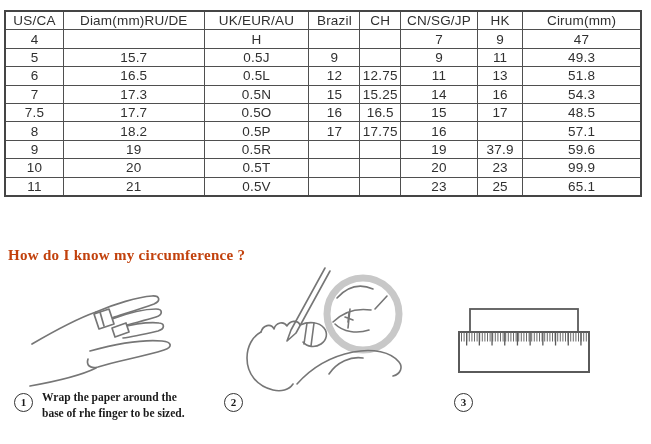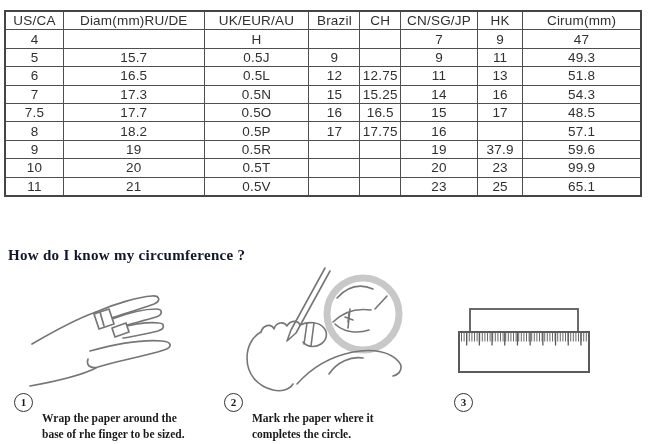--- a/index.html
+++ b/index.html
@@ -18,21 +18,21 @@
     text-align:center;vertical-align:middle;
     font-size:13.5px;font-weight:normal;color:#303030;
     height:17.4px;padding:0;white-space:nowrap;overflow:hidden;
     letter-spacing:.2px;
   }
   .ring-table th{font-size:13.5px;}
   
   .section-heading{
     position:absolute;left:8px;top:247px;
     font-family:"Liberation Serif",serif;font-weight:bold;
-    font-size:15px;color:#0f172a;letter-spacing:.3px;
+    font-size:15px;color:#c2410c;letter-spacing:.3px;
   }
   
   .illus{position:absolute;}
   .illus-1{left:28px;top:282px;}
   .illus-2{left:233px;top:262px;}
   .illus-3{left:456px;top:306px;}
   
   .caption{
     position:absolute;display:flex;align-items:flex-start;gap:9px;
     font-family:"Liberation Serif",serif;font-weight:bold;
@@ -40,21 +40,21 @@
   }
   .cap-1{left:14px;top:390px;width:200px;}
   .cap-2{left:224px;top:390px;width:170px;}
   .cap-3{left:454px;top:390px;width:180px;}
   .step-circle{
     flex:0 0 auto;width:17px;height:17px;margin-top:3px;
     border:1.3px solid #333;border-radius:50%;
     display:flex;align-items:center;justify-content:center;
     font-size:11px;font-weight:bold;color:#1a1a1a;
   }
-  .step-text{white-space:pre-line;margin-top:21px;}
+  .step-text{white-space:pre-line;}
   svg{display:block;}
 </style>
 </head>
 <body>
 
 <table class="ring-table">
   <colgroup>
     <col style="width:9.2%">
       <col style="width:22.1%">
       <col style="width:16.5%">
@@ -214,18 +214,16 @@
   </svg>
 </div>
 
 <div class="caption cap-1">
   <span class="step-circle">1</span>
   <span class="step-text">Wrap the paper around the
 base of rhe finger to be sized.</span>
 </div>
 <div class="caption cap-2">
   <span class="step-circle">2</span>
-  <span class="step-text">Mark rhe paper where it
-completes the circle.</span>
 </div>
 <div class="caption cap-3">
   <span class="step-circle">3</span>
 </div>
 
 </body></html>

